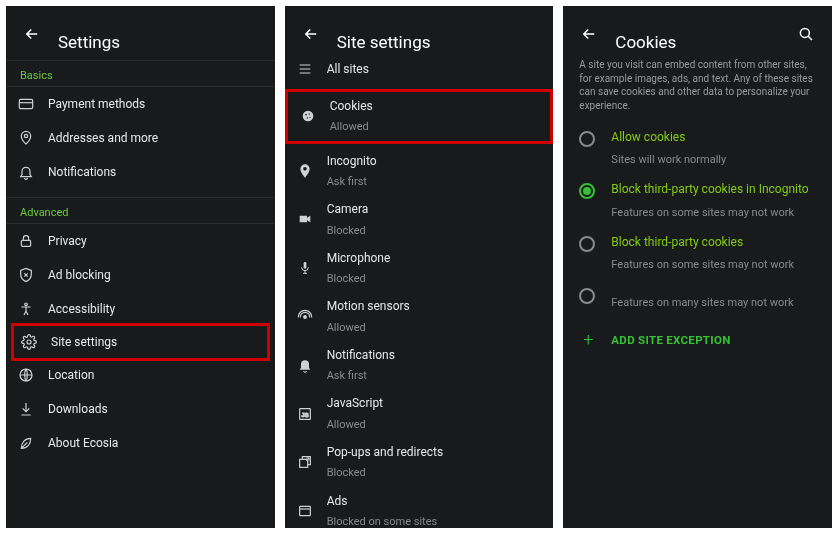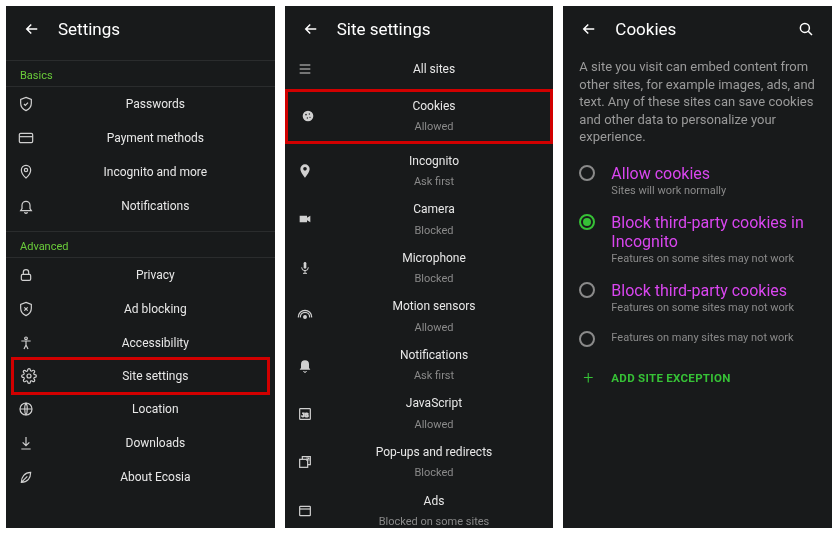--- a/index.html
+++ b/index.html
@@ -15,21 +15,21 @@
     .panel {
       background: #181a1b;
       width: 270px;
       height: 522px;
       overflow: hidden;
       color: #e0e0e0;
       position: relative;
     }
     .header {
       display: flex;
-      align-items: center;
+      align-items: flex-end;
       height: 46px;
       padding: 0 8px;
     }
     .back-btn {
       width: 36px;
       height: 36px;
       display: flex;
       align-items: center;
       justify-content: center;
       cursor: pointer;
@@ -74,33 +74,32 @@
       display: flex;
       align-items: center;
       justify-content: flex-start;
     }
     .row .labels {
       flex: 1;
       display: flex;
       flex-direction: column;
       justify-content: center;
       line-height: 1.2;
-      align-items: center;
     }
     .row .label {
       font-size: 12px;
       color: #e8e8e8;
     }
     .row .sublabel {
       font-size: 11px;
       color: #8a8a8a;
       margin-top: 7px;
     }
     .desc-text {
-      font-size: 13px;
+      font-size: 10px;
       color: #9a9a9a;
       padding: 6px 16px 10px;
       line-height: 1.35;
     }
     .radio-row {
       display: flex;
       align-items: flex-start;
       padding: 8px 16px;
       cursor: pointer;
     }
@@ -124,28 +123,28 @@
       top: 2px;
       width: 8px;
       height: 8px;
       background: #36c136;
       border-radius: 50%;
     }
     .radio-labels {
       flex: 1;
     }
     .radio-label {
-      font-size: 16px;
-      color: #d946ef;
+      font-size: 12px;
+      color: #84cc16;
       line-height: 1.2;
     }
     .radio-sub {
       font-size: 11px;
       color: #8a8a8a;
-      margin-top: 1px;
+      margin-top: 9px;
     }
     .add-exception {
       display: flex;
       align-items: center;
       padding: 12px 16px;
       cursor: pointer;
     }
     .plus {
       color: #36c136;
       font-size: 18px;
@@ -175,48 +174,37 @@
       </span>
     </div>
     <div class="header-title">Settings</div>
   </div>
 
   <div class="section-label section-divider-top">Basics</div>
 
   <div class="row">
     <span class="icon">
       <svg width="16" height="16" viewBox="0 0 24 24" fill="none" stroke="#d0d0d0" stroke-width="1.8">
-          <path d="M12 2l8 3v6c0 5-3.5 9-8 11-4.5-2-8-6-8-11V5l8-3z"></path>
-          <path d="M9 12l2 2 4-4"></path>
-        </svg>
-    </span>
-    <div class="labels">
-        <span class="label">Passwords</span>
-      </div>
-  </div>
-  <div class="row">
-    <span class="icon">
-      <svg width="16" height="16" viewBox="0 0 24 24" fill="none" stroke="#d0d0d0" stroke-width="1.8">
           <rect x="2" y="5" width="20" height="14" rx="2"></rect>
           <path d="M2 10h20"></path>
         </svg>
     </span>
     <div class="labels">
         <span class="label">Payment methods</span>
       </div>
   </div>
   <div class="row">
     <span class="icon">
       <svg width="16" height="16" viewBox="0 0 24 24" fill="none" stroke="#d0d0d0" stroke-width="1.8">
           <path d="M12 21s-7-6-7-12a7 7 0 0114 0c0 6-7 12-7 12z"></path>
           <circle cx="12" cy="9" r="2.5"></circle>
         </svg>
     </span>
     <div class="labels">
-        <span class="label">Incognito and more</span>
+        <span class="label">Addresses and more</span>
       </div>
   </div>
   <div class="row">
     <span class="icon">
       <svg width="16" height="16" viewBox="0 0 24 24" fill="none" stroke="#d0d0d0" stroke-width="1.8">
           <path d="M18 16v-5a6 6 0 10-12 0v5l-2 3h16l-2-3zM10 21a2 2 0 004 0"></path>
         </svg>
     </span>
     <div class="labels">
         <span class="label">Notifications</span>

